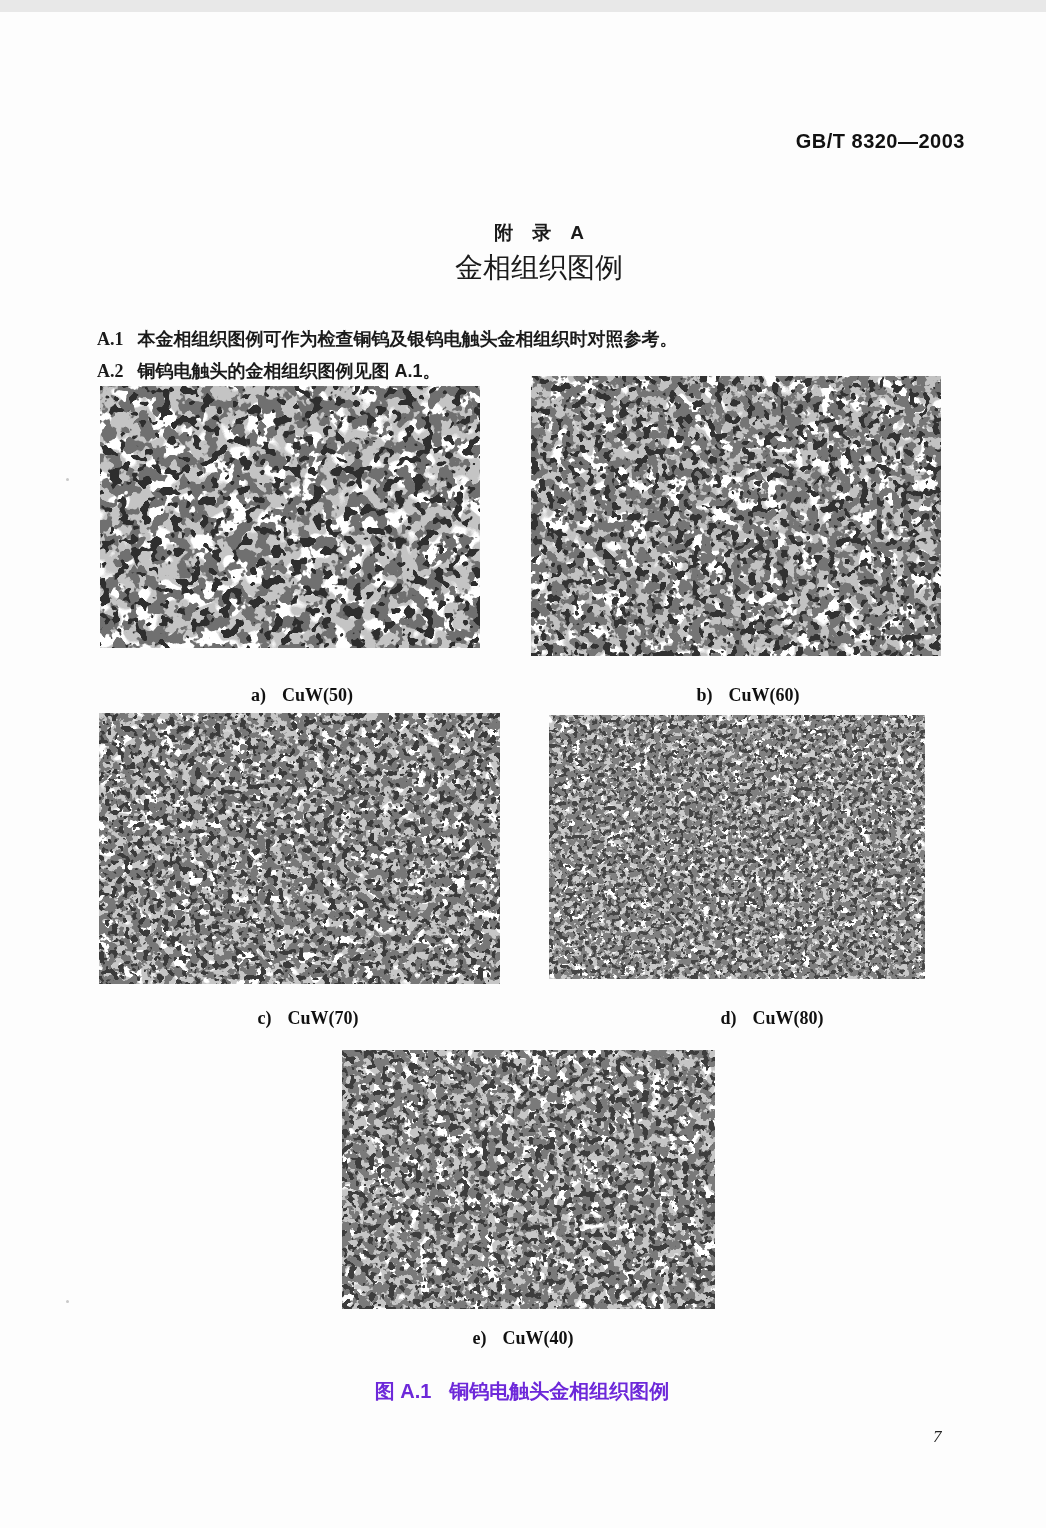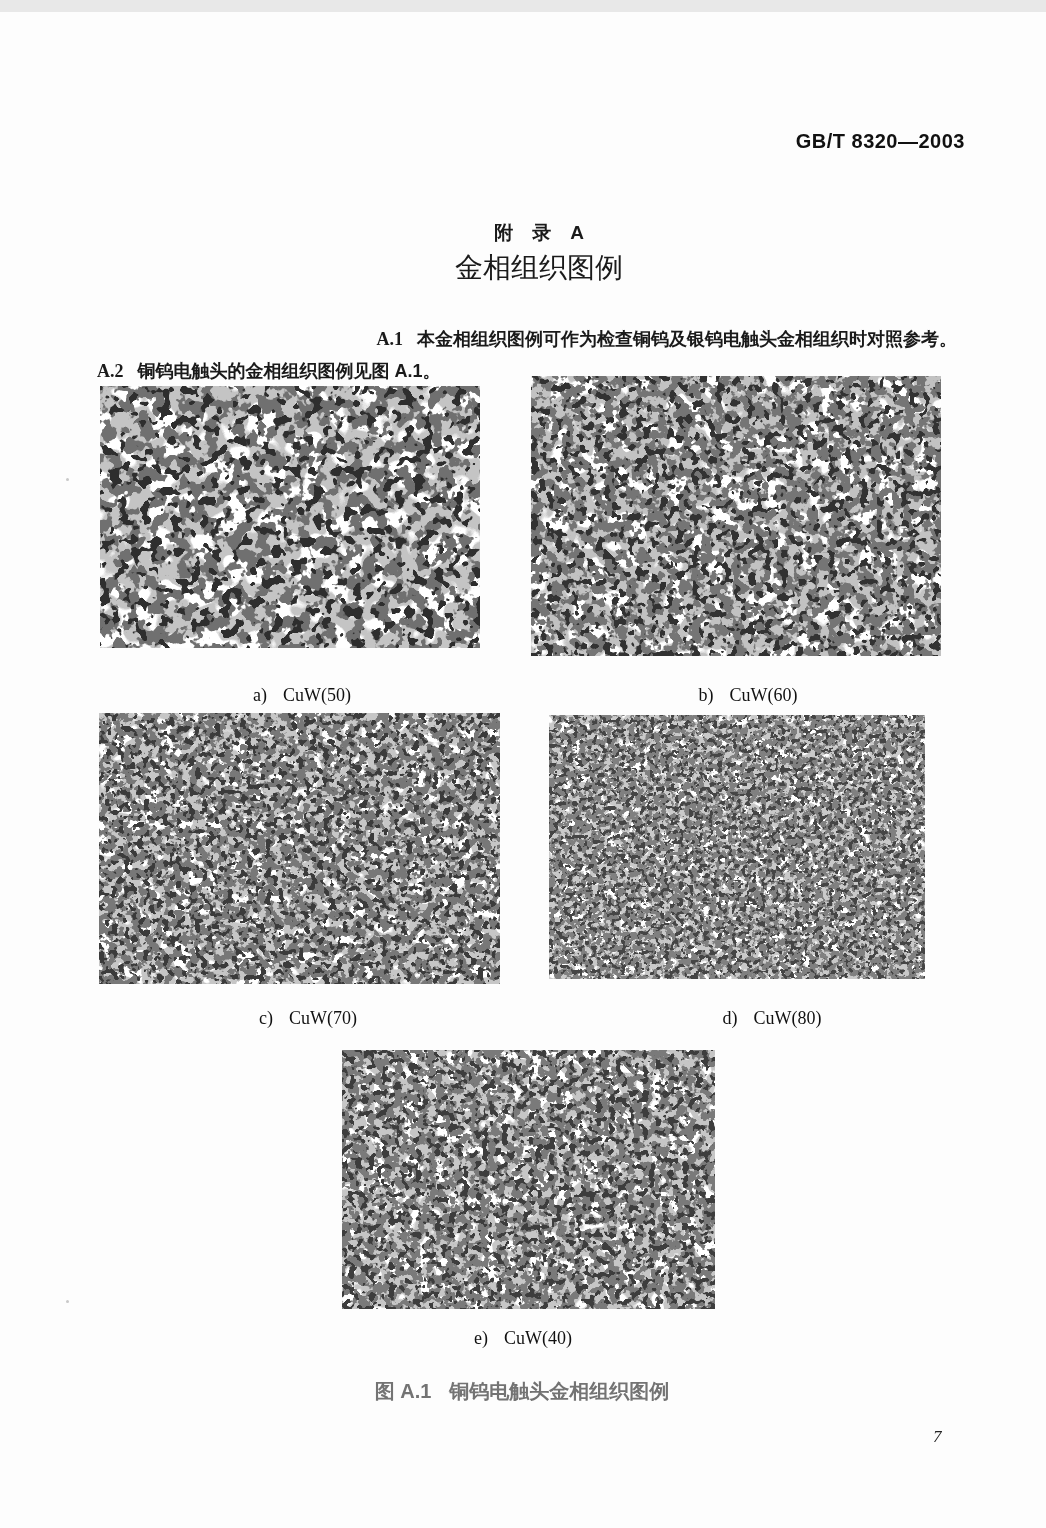--- a/index.html
+++ b/index.html
@@ -58,46 +58,47 @@
     font-weight: 600;
     line-height: 22px;
     white-space: nowrap;
   }
   .clause .clabel {
     font-weight: 700;
     margin-right: 14px;
     font-family: "Liberation Serif", serif;
     font-size: 18px;
   }
-  .clause-1 { top: 316px; text-align: right; }
+  .clause-1 { top: 316px; }
   .clause-2 { top: 348px; }
   .micrograph {
     position: absolute;
     background: #ffffff;
     overflow: hidden;
   }
   .micrograph svg { display: block; width: 100%; height: 100%; }
   .fig-label {
     position: absolute;
     transform: translateX(-50%);
     font-family: "Liberation Serif", serif;
     font-size: 18px;
     color: #111;
     white-space: nowrap;
+    font-weight: bold;
   }
   .fig-label .fprefix { margin-right: 16px; }
   .figure-caption {
     position: absolute;
     top: 1366px;
     left: 522px;
     transform: translateX(-50%);
     font-size: 20px;
     font-weight: 700;
     white-space: nowrap;
-    color: #737373;
+    color: #6d28d9;
   }
   .figure-caption .cap-label { margin-right: 18px; }
   .page-number {
     position: absolute;
     top: 1415px;
     left: 933px;
     font-family: "Liberation Serif", serif;
     font-size: 17px;
     font-style: italic;
     color: #222;

